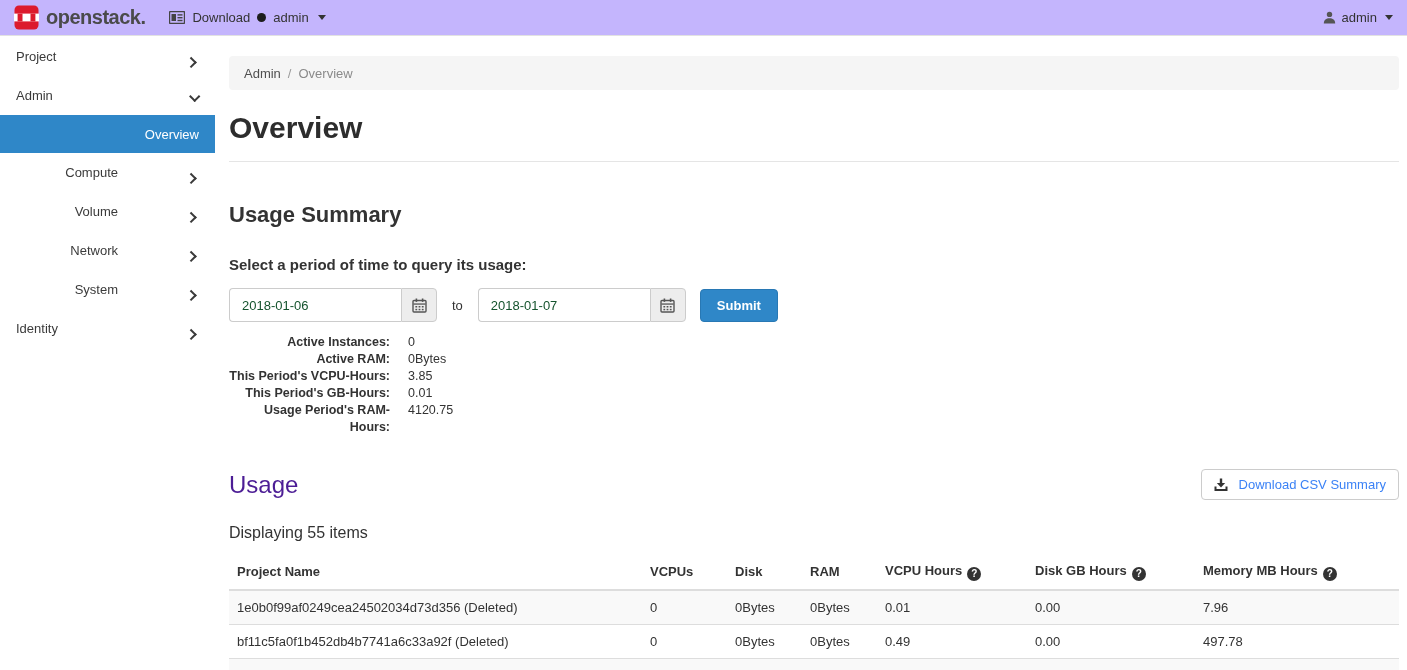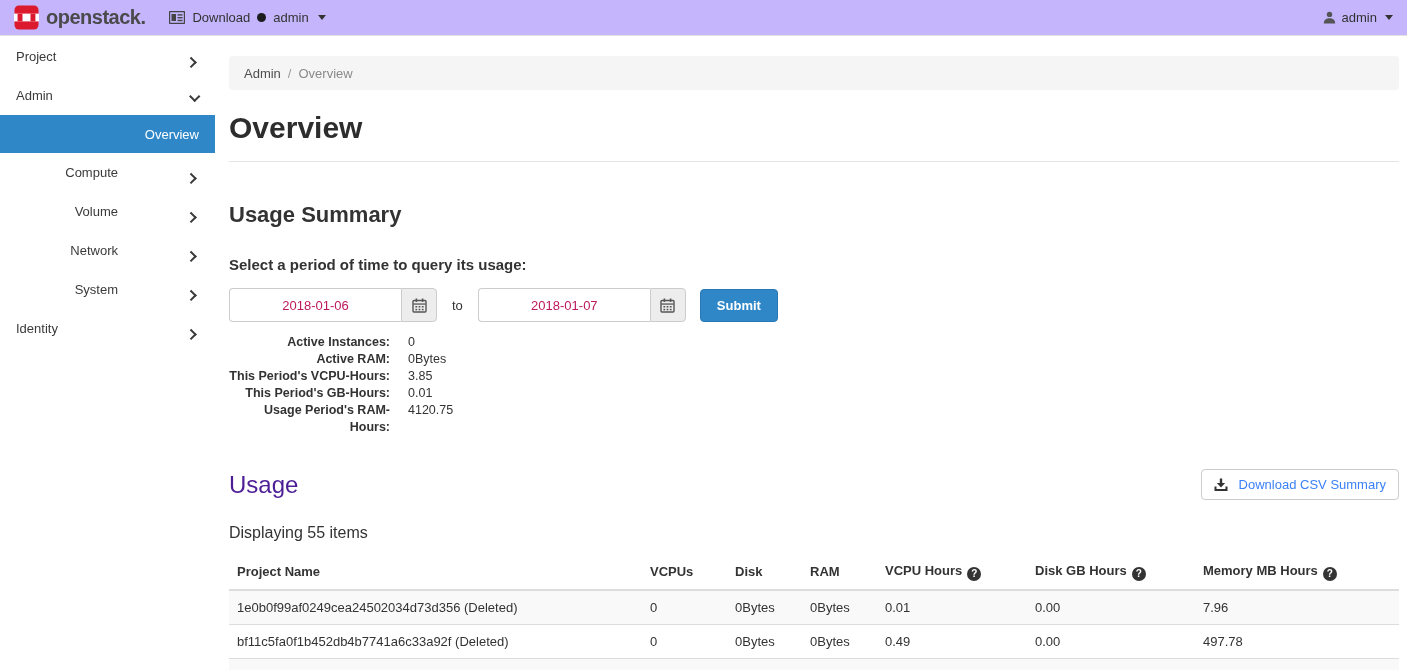--- a/index.html
+++ b/index.html
@@ -59,22 +59,22 @@
   .rule { margin-top: 16px; border-top: 1px solid #e5e5e5; }
 
   .section-title { margin-top: 40px; font-size: 22px; font-weight: 700; color: #333; }
   .prompt { margin-top: 28px; font-size: 15px; font-weight: 700; color: #333; }
   .hint { margin-top: 4px; font-size: 13px; color: #b3b3b3; }
 
   .date-form { margin-top: 15px; display: flex; align-items: center; }
   .input-group { display: flex; }
   .date-input {
     width: 172px; height: 34px; border: 1px solid #ccc; border-right: 0;
-    border-radius: 4px 0 0 4px; padding: 0 24px; font-size: 13px; color: #be185d;
-    font-family: "Liberation Sans", sans-serif; outline: none; background: #fff; text-align: center;
+    border-radius: 4px 0 0 4px; padding: 0 12px; font-size: 13px; color: #14532d;
+    font-family: "Liberation Sans", sans-serif; outline: none; background: #fff;
   }
   .addon {
     width: 36px; height: 34px; background: #ededed; border: 1px solid #ccc;
     border-radius: 0 4px 4px 0; display: flex; align-items: center; justify-content: center;
     cursor: pointer;
   }
   .to-label { margin: 0 15px; font-size: 13px; color: #333; }
   .submit-btn {
     margin-left: 14px; background: #2f87c8; border: 1px solid #2878b4; color: #fff;
     font-size: 13px; font-weight: 700; padding: 8px 16px; border-radius: 4px; cursor: pointer;

